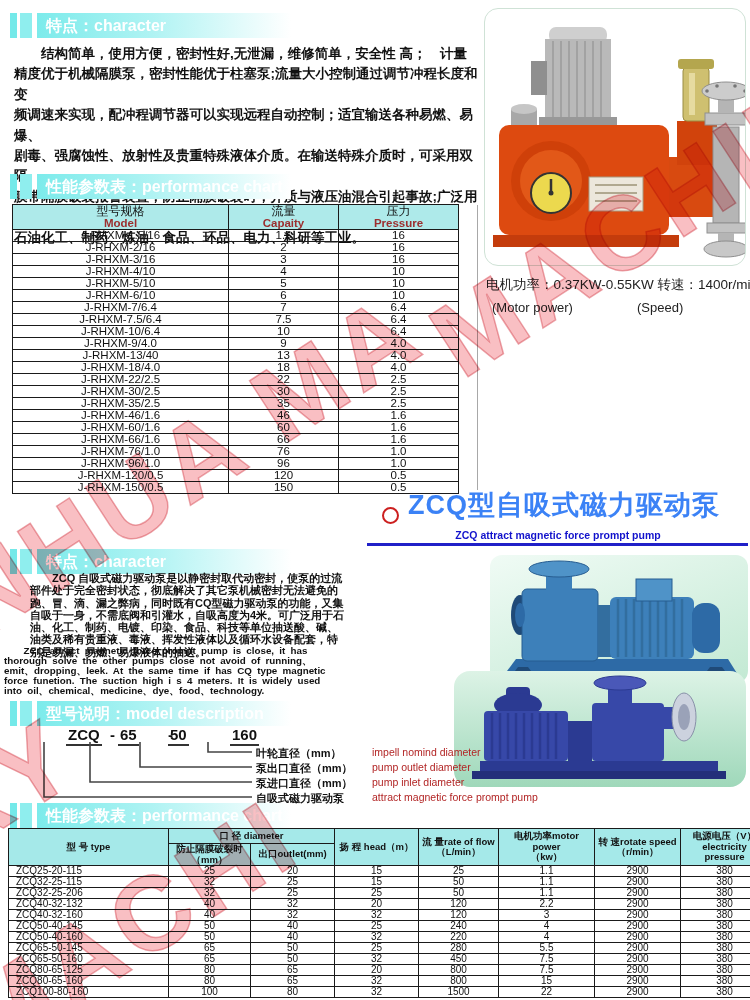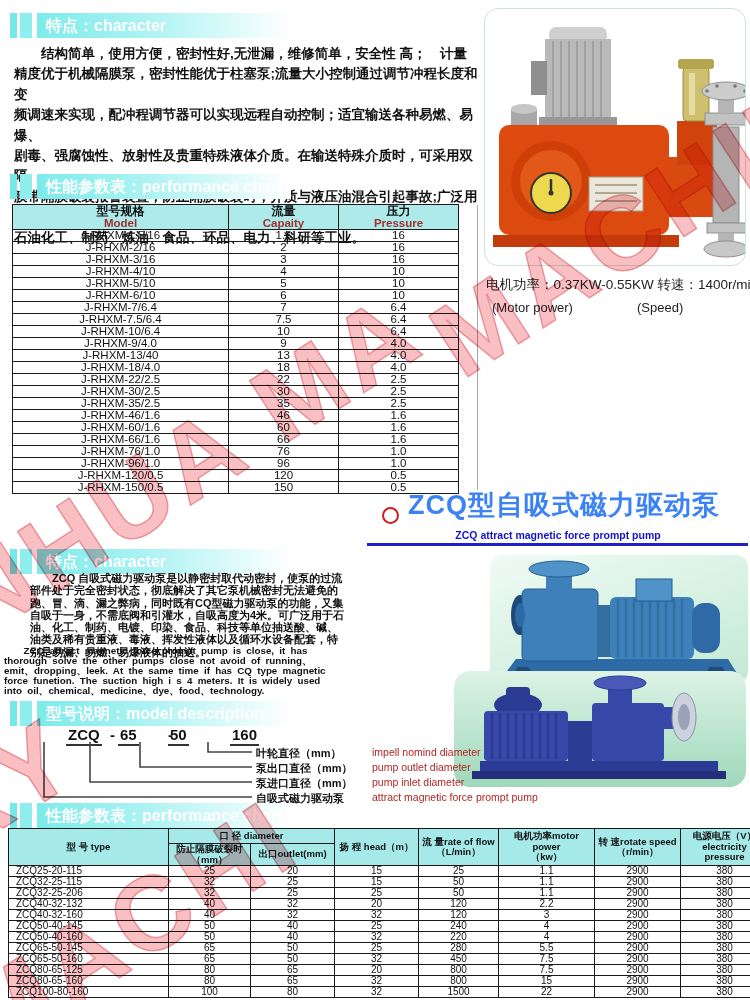--- a/index.html
+++ b/index.html
@@ -17,21 +17,21 @@
   .s1{top:13px;} .s2{top:174px;} .s3{top:549px;} .s4{top:701px;} .s5{top:803px;}
   
   #para1{left:14px;top:44px;width:472px;font-size:13.5px;font-weight:bold;line-height:20.4px;white-space:pre-line;z-index:2;}
   #para2-cn{left:30px;top:572px;width:330px;font-size:11px;font-weight:bold;line-height:12.3px;white-space:pre-line;z-index:2;}
   #para2-en{left:4px;top:646px;width:352px;font-size:9.8px;font-weight:bold;line-height:10px;white-space:pre-line;word-spacing:2.5px;z-index:2;}
   
   #table1{left:12px;top:204px;z-index:2;}
   #table1 table{width:446px;table-layout:fixed;border-collapse:collapse;}
   #table1 th,#table1 td{border:1px solid #1a1a1a;padding:0;text-align:center;}
   #table1 th{background:#aeeaea;height:24px;font-size:12px;line-height:12px;}
-  #table1 .h-cn{color:#111;font-weight:bold;}
+  #table1 .h-cn{color:#111;font-weight:normal;}
   #table1 .h-en{color:#9c2f2f;font-weight:bold;font-size:11.5px;}
   #table1 td{height:11px;font-size:11.5px;line-height:11px;color:#111;}
   
   #table2{left:8px;top:828px;z-index:2;}
   #table2 table{width:738px;table-layout:fixed;border-collapse:collapse;}
   #table2 th,#table2 td{border:1px solid #1a1a1a;padding:0;text-align:center;}
   #table2 th{background:#a5e9e9;font-size:9.5px;line-height:10.5px;font-weight:bold;color:#111;white-space:pre-line;}
   #table2 tr.hr1 th{height:14px;} #table2 tr.hr2 th{height:14px;}
   #table2 td{height:10px;font-size:10px;line-height:10px;color:#111;}
   #table2 td.c-first{text-align:left;padding-left:7px;}

